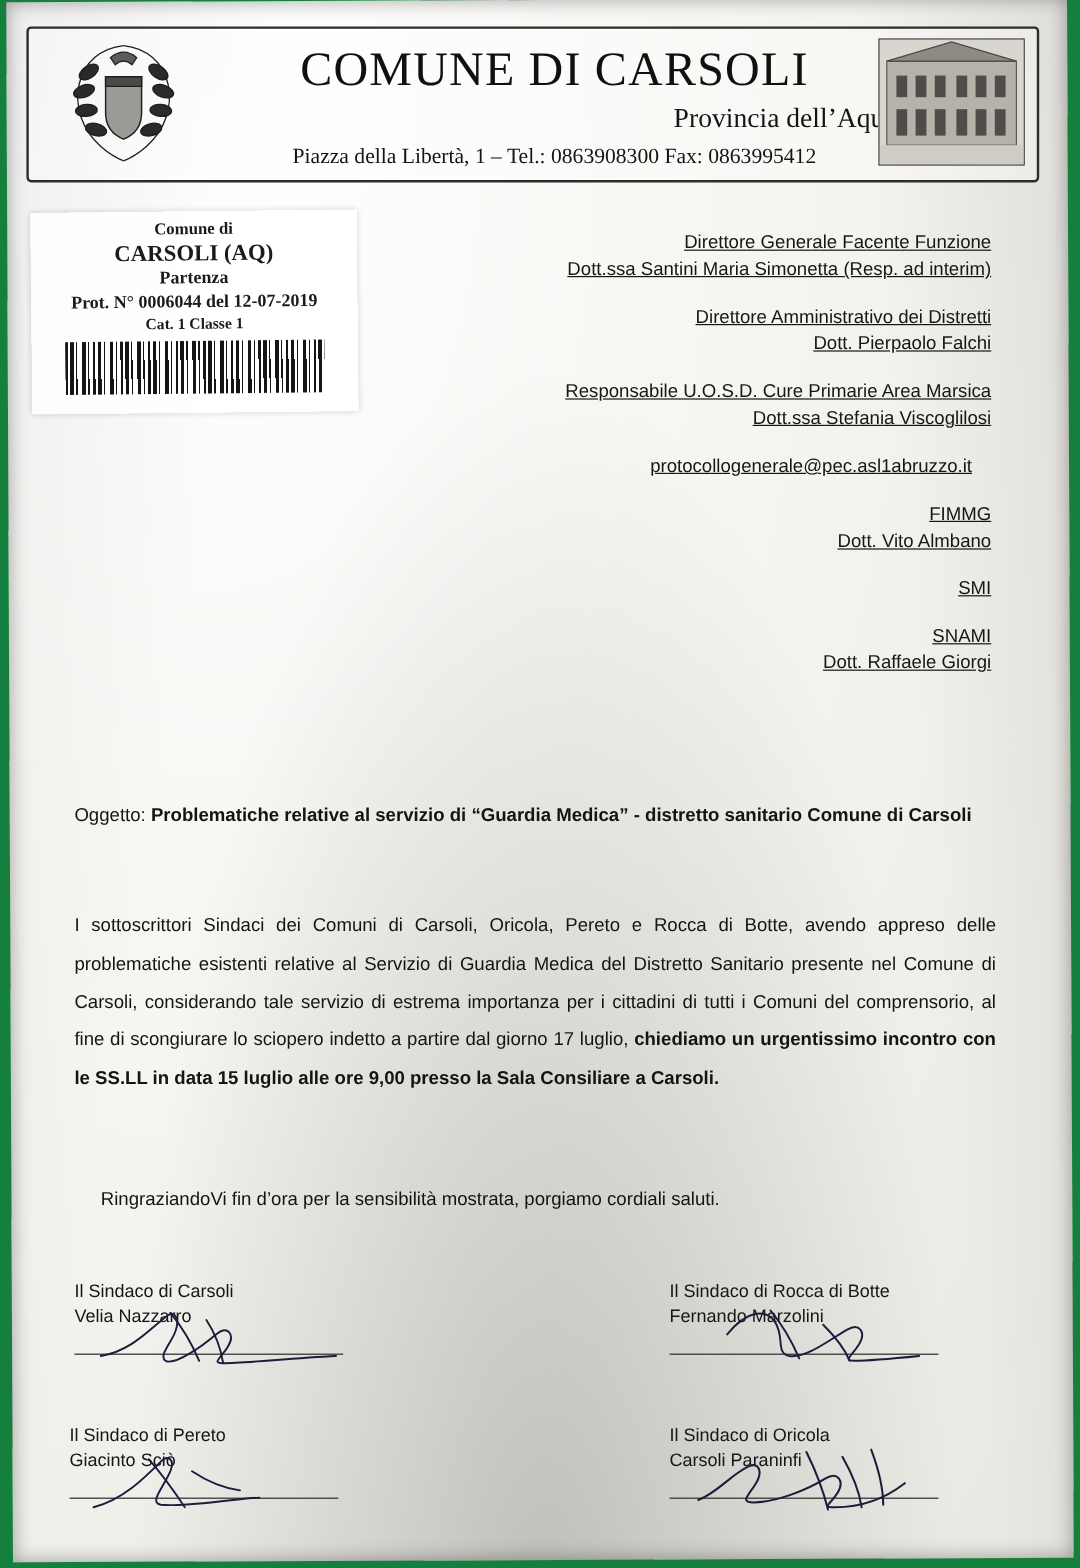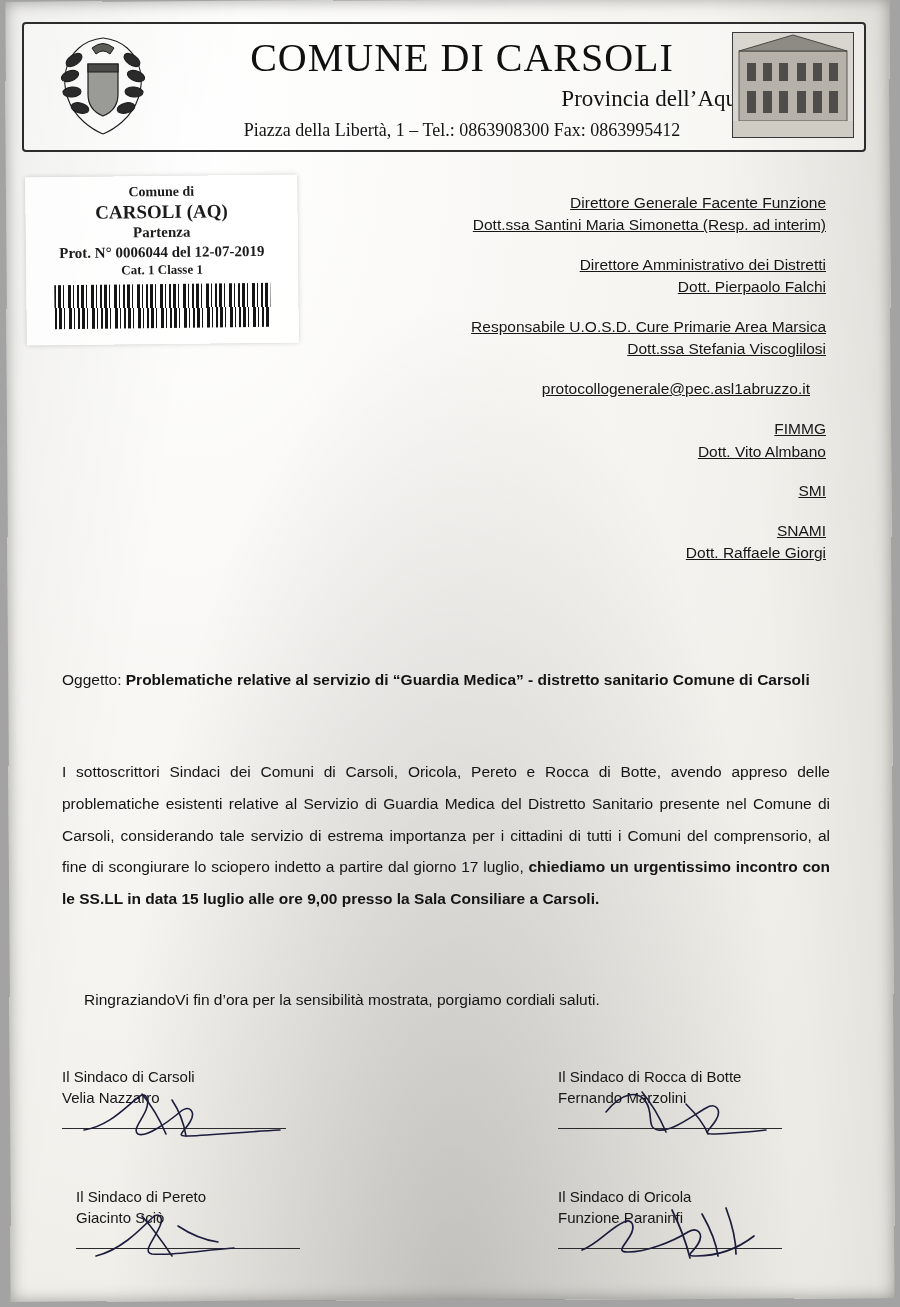--- a/index.html
+++ b/index.html
@@ -5,21 +5,21 @@
   html, body {
     margin: 0;
     padding: 0;
     background: #8a8a86;
   }
   #page {
     position: relative;
     width: 900px;
     height: 1307px;
     overflow: hidden;
-    background: #a3a3a3;
+    background: #15803d;
     font-family: "Liberation Sans", sans-serif;
   }
   
   #sheet {
     position: absolute;
     left: 8px;
     top: 0px;
     width: 884px;
     height: 1300px;
     background:
@@ -200,21 +200,21 @@
   .sig .scribble {
     position: absolute;
     left: 18px;
     top: 18px;
     width: 230px;
     height: 56px;
     pointer-events: none;
   }
   #sig-carsoli { left: 62px; top: 1068px; }
   #sig-roccadibotte { left: 558px; top: 1068px; }
-  #sig-pereto { left: 76px; top: 1188px; }
+  #sig-pereto { left: 58px; top: 1188px; }
   #sig-oricola { left: 558px; top: 1188px; }
   .sig .scribble svg { width: 100%; height: 100%; }
 </style>
 </head>
 <body>
 
 <div id="page">
   <div id="sheet"></div>
 
   <div class="content">
@@ -357,21 +357,21 @@
             <path d="M2 50 C26 44 44 26 58 12 C64 6 70 10 66 20 C60 34 48 46 58 48 C76 50 110 44 140 42"></path>
             <path d="M48 10 C60 24 70 38 78 50"></path>
             <path d="M84 20 C96 28 110 34 124 36"></path>
           </g>
         </svg>
       </div>
     </div>
 
     <div class="sig" id="sig-oricola">
       <div class="role">Il Sindaco di Oricola</div>
-      <div class="name">Funzione Paraninfi</div>
+      <div class="name">Carsoli Paraninfi</div>
       <div class="rule"></div>
       <div class="scribble">
         <svg viewBox="0 0 230 56" xmlns="http://www.w3.org/2000/svg">
           <g fill="none" stroke="#1c1c3c" stroke-width="1.7" stroke-linecap="round">
             <path d="M6 44 C22 38 34 22 48 16 C56 12 60 20 54 30 C48 40 40 46 52 46 C70 46 96 36 112 26 C122 20 128 28 122 38 C116 48 108 50 120 50 C140 50 160 44 178 30"></path>
             <path d="M96 4 C104 20 110 36 114 52"></path>
             <path d="M126 8 C134 22 140 36 142 50"></path>
             <path d="M150 2 C156 18 160 34 160 48"></path>
           </g>
         </svg>

